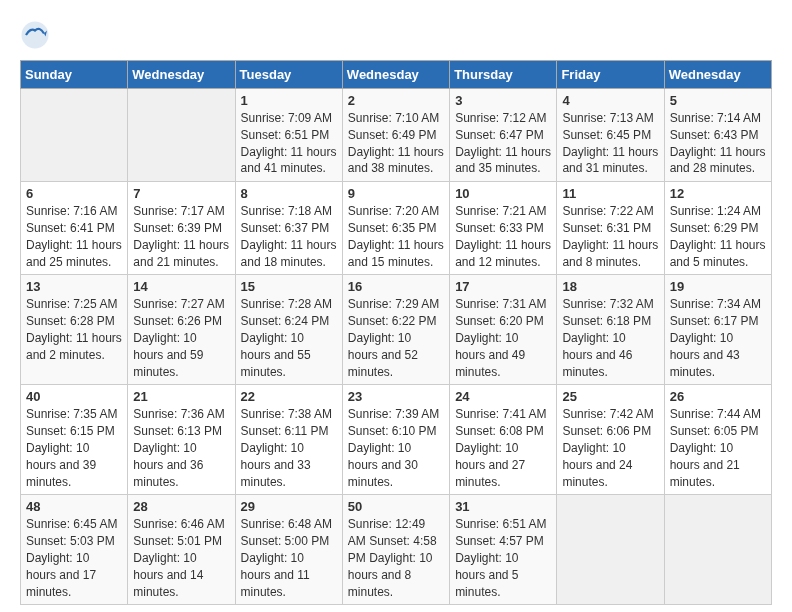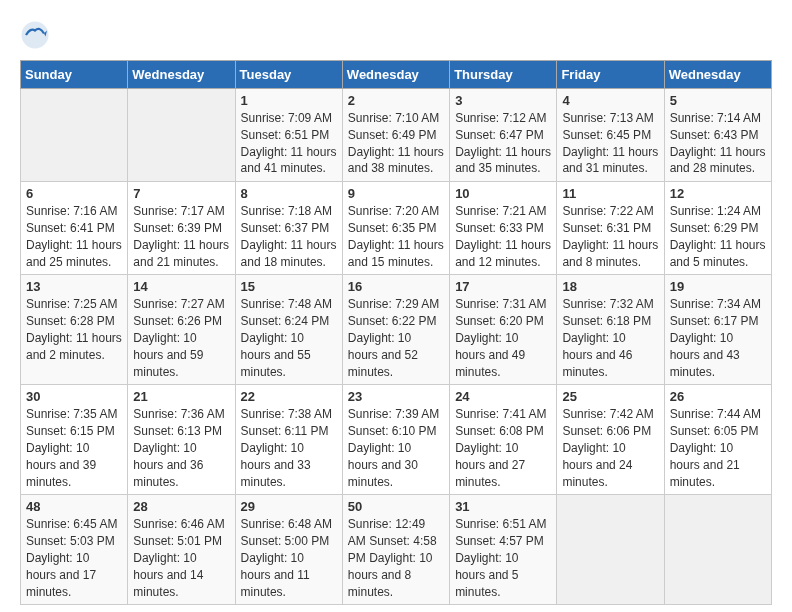--- a/index.html
+++ b/index.html
@@ -215,21 +215,21 @@
 Daylight: 11 hours and 2 minutes.</div>
         </td>
         <td>
           <span class="day-number">14</span>
           <div class="day-info">Sunrise: 7:27 AM
 Sunset: 6:26 PM
 Daylight: 10 hours and 59 minutes.</div>
         </td>
         <td>
           <span class="day-number">15</span>
-          <div class="day-info">Sunrise: 7:48 AM
+          <div class="day-info">Sunrise: 7:28 AM
 Sunset: 6:24 PM
 Daylight: 10 hours and 55 minutes.</div>
         </td>
         <td>
           <span class="day-number">16</span>
           <div class="day-info">Sunrise: 7:29 AM
 Sunset: 6:22 PM
 Daylight: 10 hours and 52 minutes.</div>
         </td>
         <td>
@@ -246,21 +246,21 @@
         </td>
         <td>
           <span class="day-number">19</span>
           <div class="day-info">Sunrise: 7:34 AM
 Sunset: 6:17 PM
 Daylight: 10 hours and 43 minutes.</div>
         </td>
       </tr>
       <tr>
         <td>
-          <span class="day-number">30</span>
+          <span class="day-number">40</span>
           <div class="day-info">Sunrise: 7:35 AM
 Sunset: 6:15 PM
 Daylight: 10 hours and 39 minutes.</div>
         </td>
         <td>
           <span class="day-number">21</span>
           <div class="day-info">Sunrise: 7:36 AM
 Sunset: 6:13 PM
 Daylight: 10 hours and 36 minutes.</div>
         </td>

